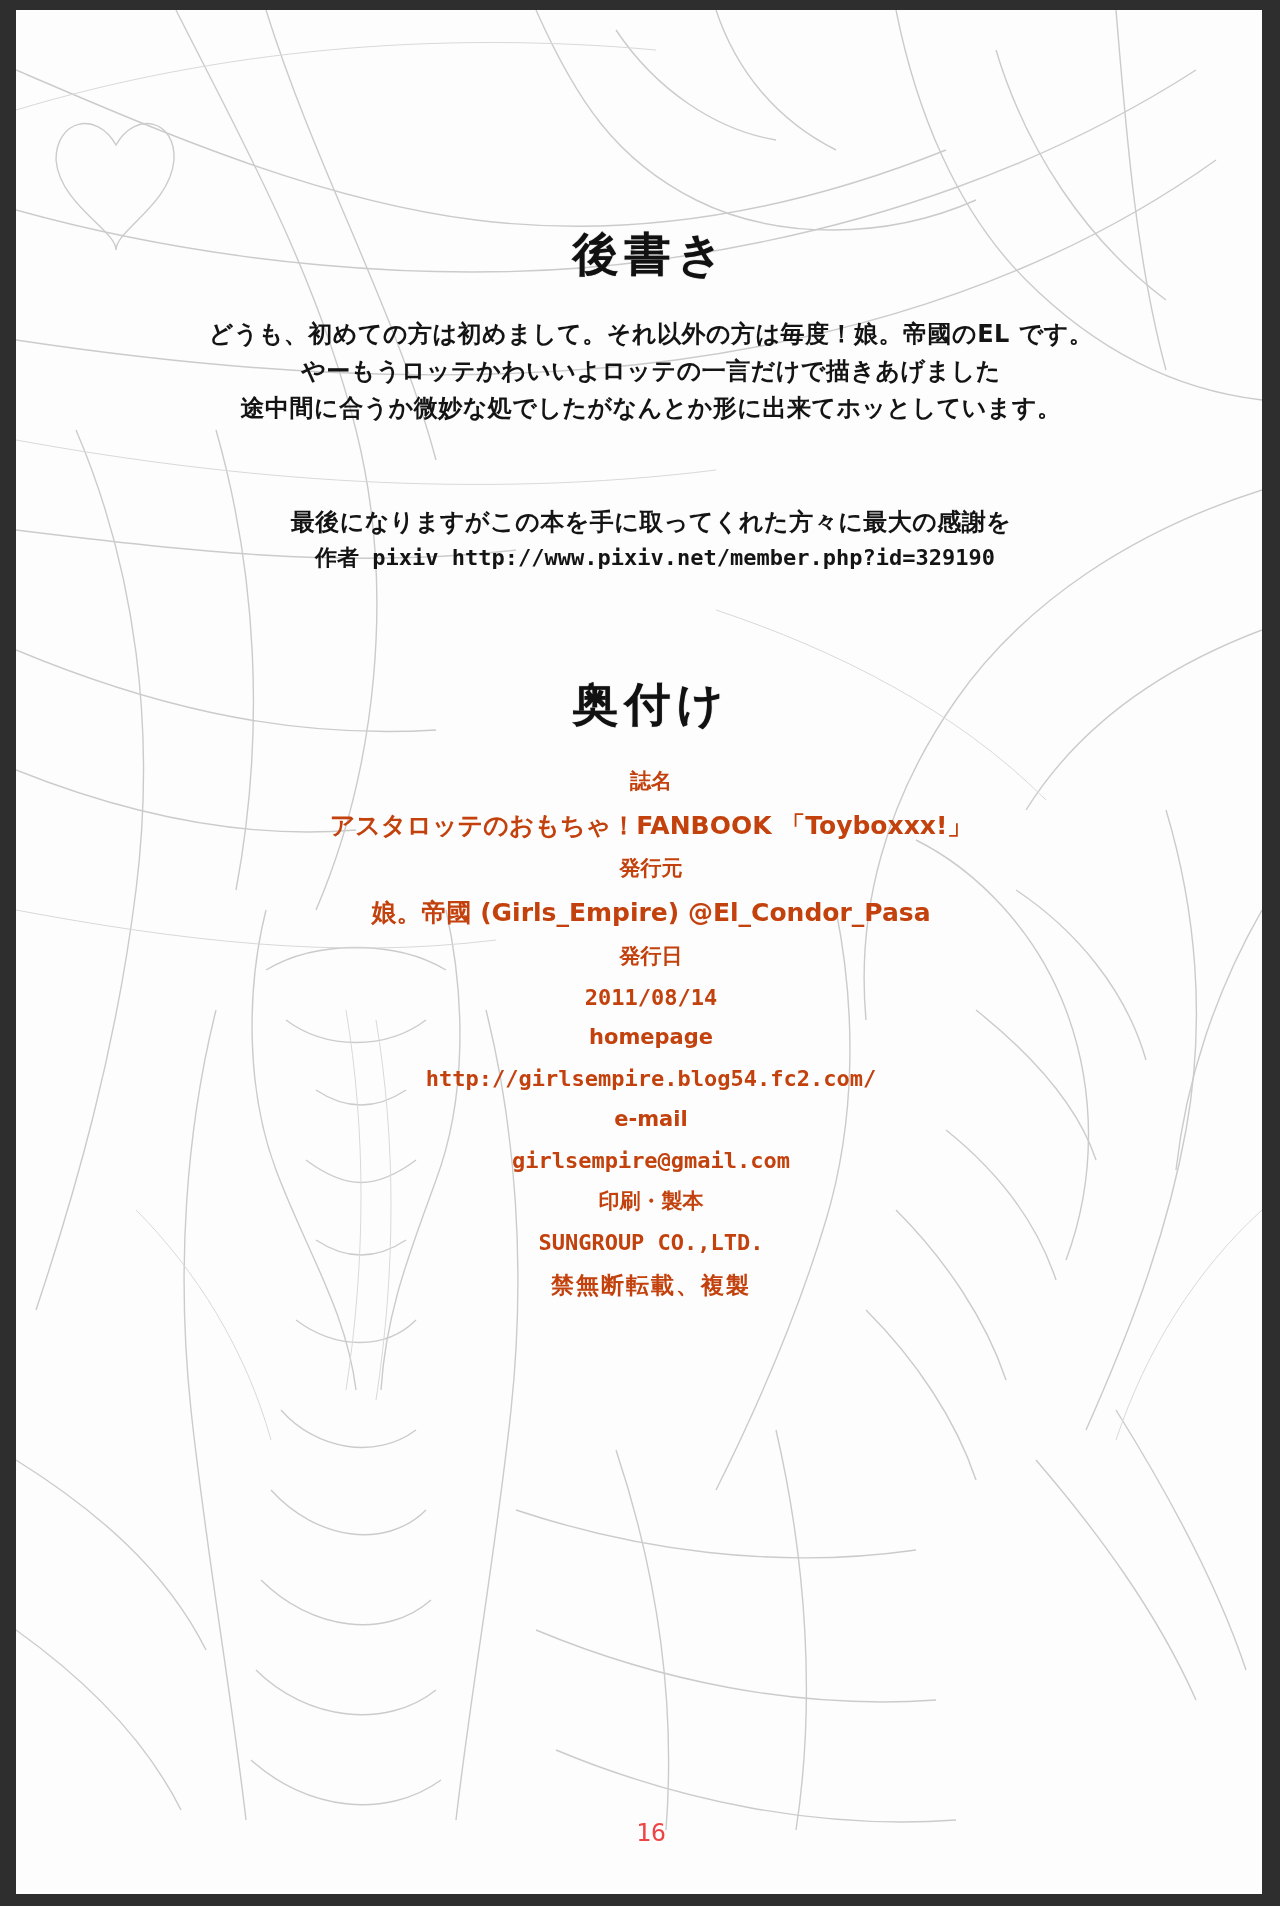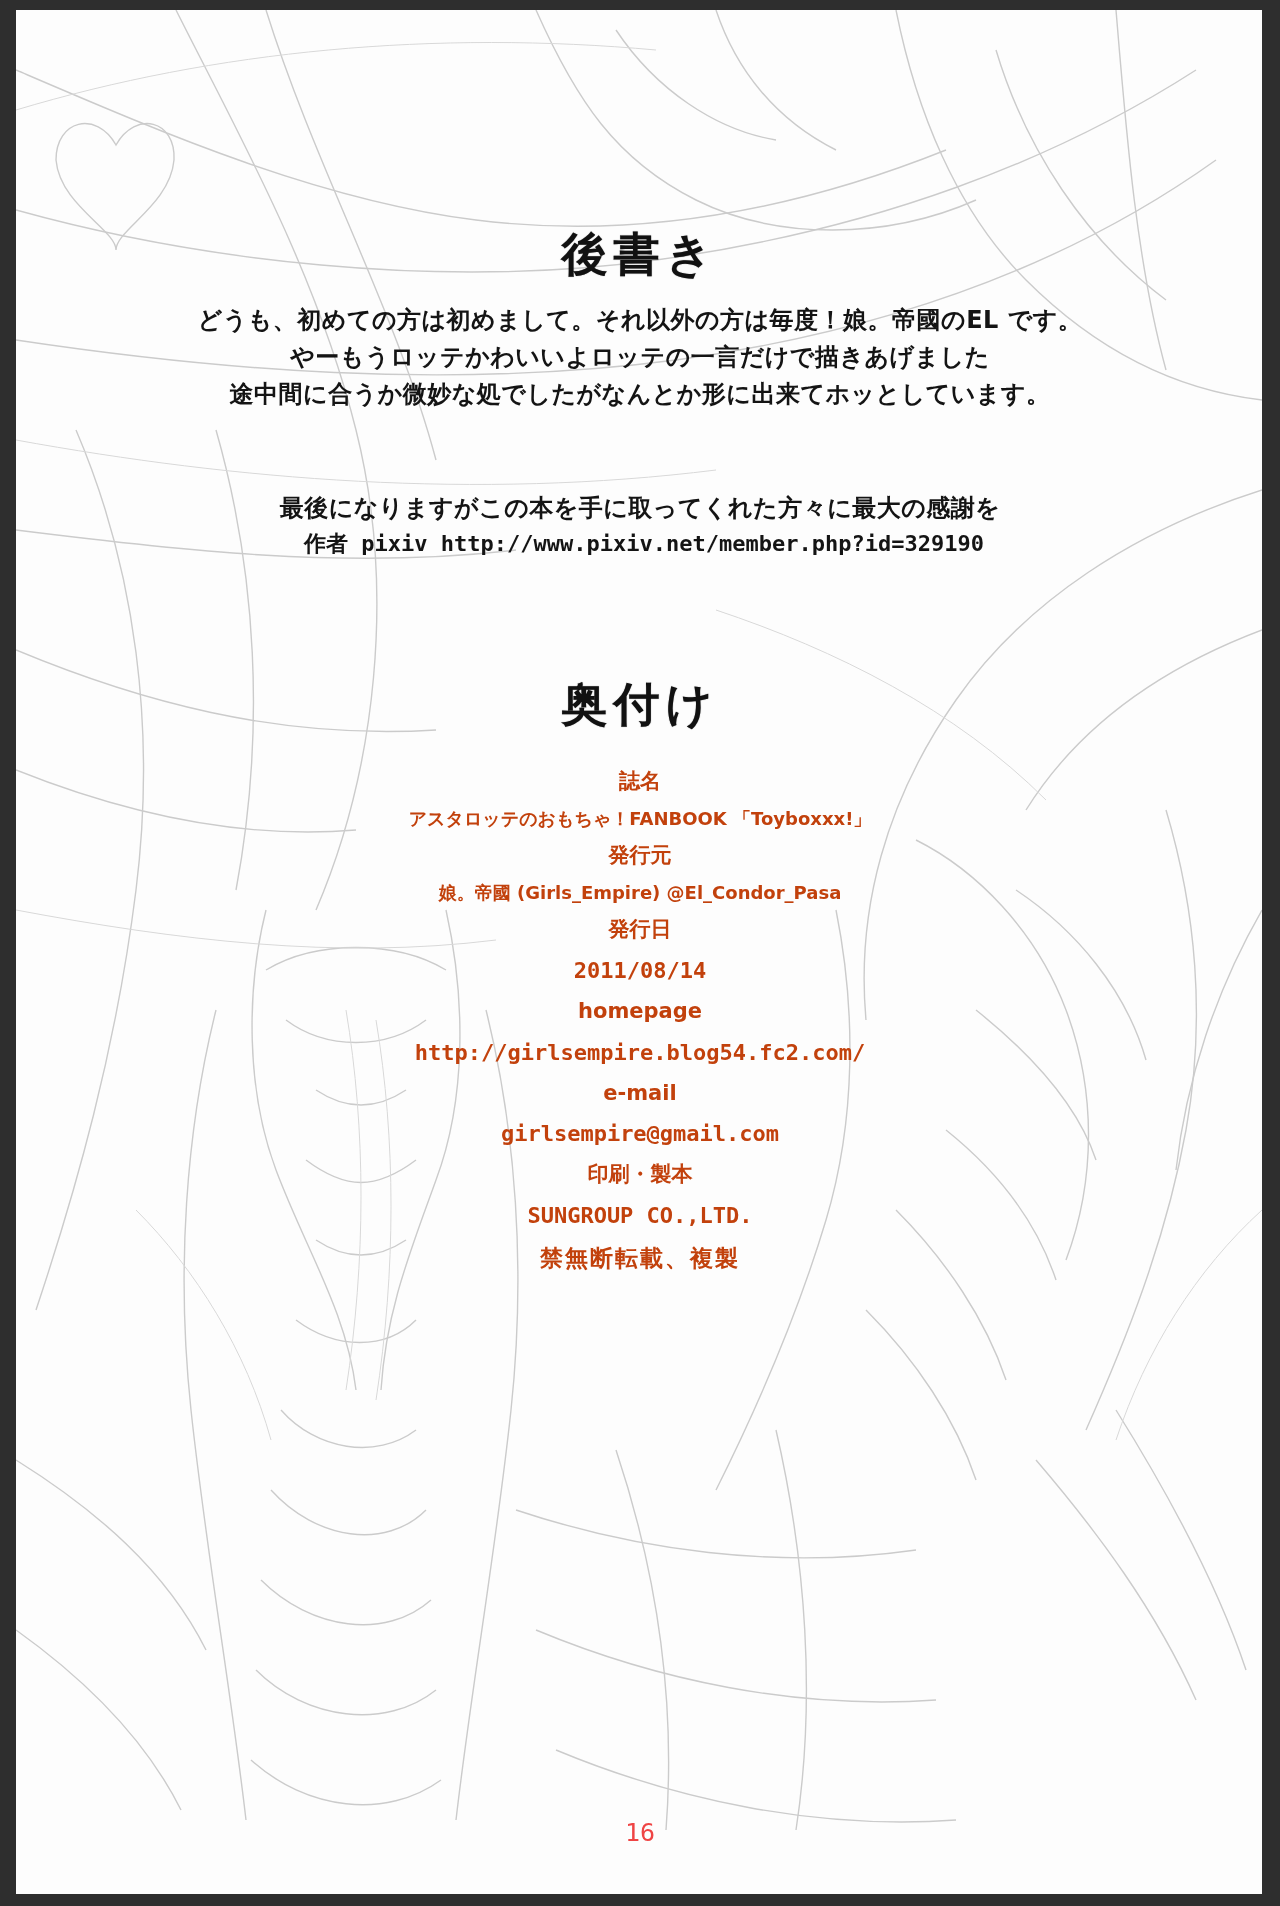--- a/index.html
+++ b/index.html
@@ -46,21 +46,21 @@
     position: absolute;
     left: 0; top: 0;
     width: 1246px;
     height: 1884px;
     opacity: 0.50;
     pointer-events: none;
   }
 
   .content {
     position: absolute;
-    left: 1px; top: 0;
+    left: 12px; top: 0;
     width: 1246px;
     height: 1884px;
     z-index: 10;
   }
 
   .heading {
     position: absolute;
     width: 100%;
     text-align: center;
     font-family: "DejaVu Sans", sans-serif;
@@ -71,20 +71,21 @@
   }
   #afterword-heading { top: 214px; font-size: 46px; }
   #colophon-heading  { top: 664px; font-size: 46px; text-align: center; }
 
   .para {
     position: absolute;
     width: 100%;
     text-align: center;
     color: #141414;
     font-weight: bold;
+    margin-top: 14px;
   }
   .para div { line-height: 1.55; }
 
   #afterword-body {
     top: 292px;
     font-size: 24px;
     letter-spacing: 0.5px;
   }
   #afterword-thanks {
     top: 480px;
@@ -104,21 +105,21 @@
     width: 100%;
     text-align: center;
     color: #c2410c;
   }
   .colophon .label {
     font-size: 21px;
     font-weight: bold;
     line-height: 1.9;
   }
   .colophon .value {
-    font-size: 18px;
+    font-size: 25px;
     font-weight: bold;
     line-height: 1.9;
   }
   .colophon .value.mono-v {
     font-family: "DejaVu Sans Mono", monospace;
     font-size: 22px;
   }
   .colophon .notice {
     font-size: 23px;
     font-weight: bold;

